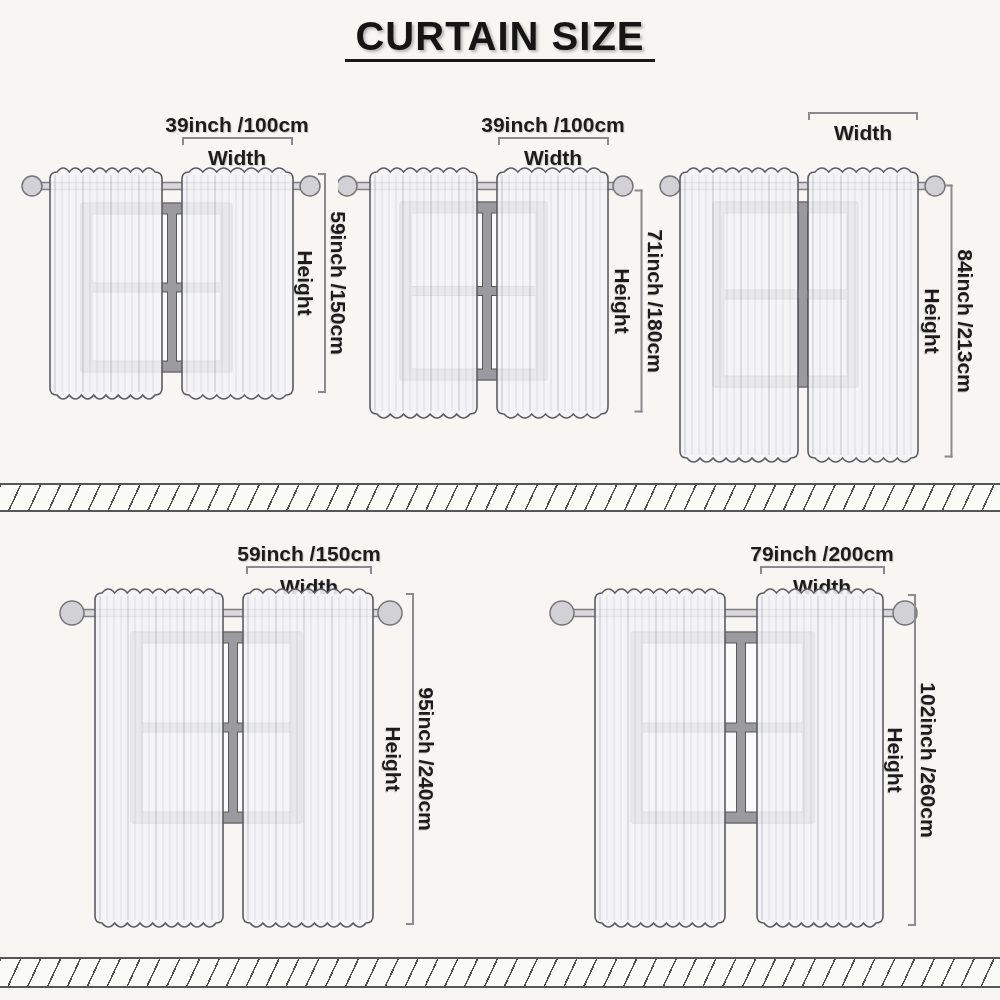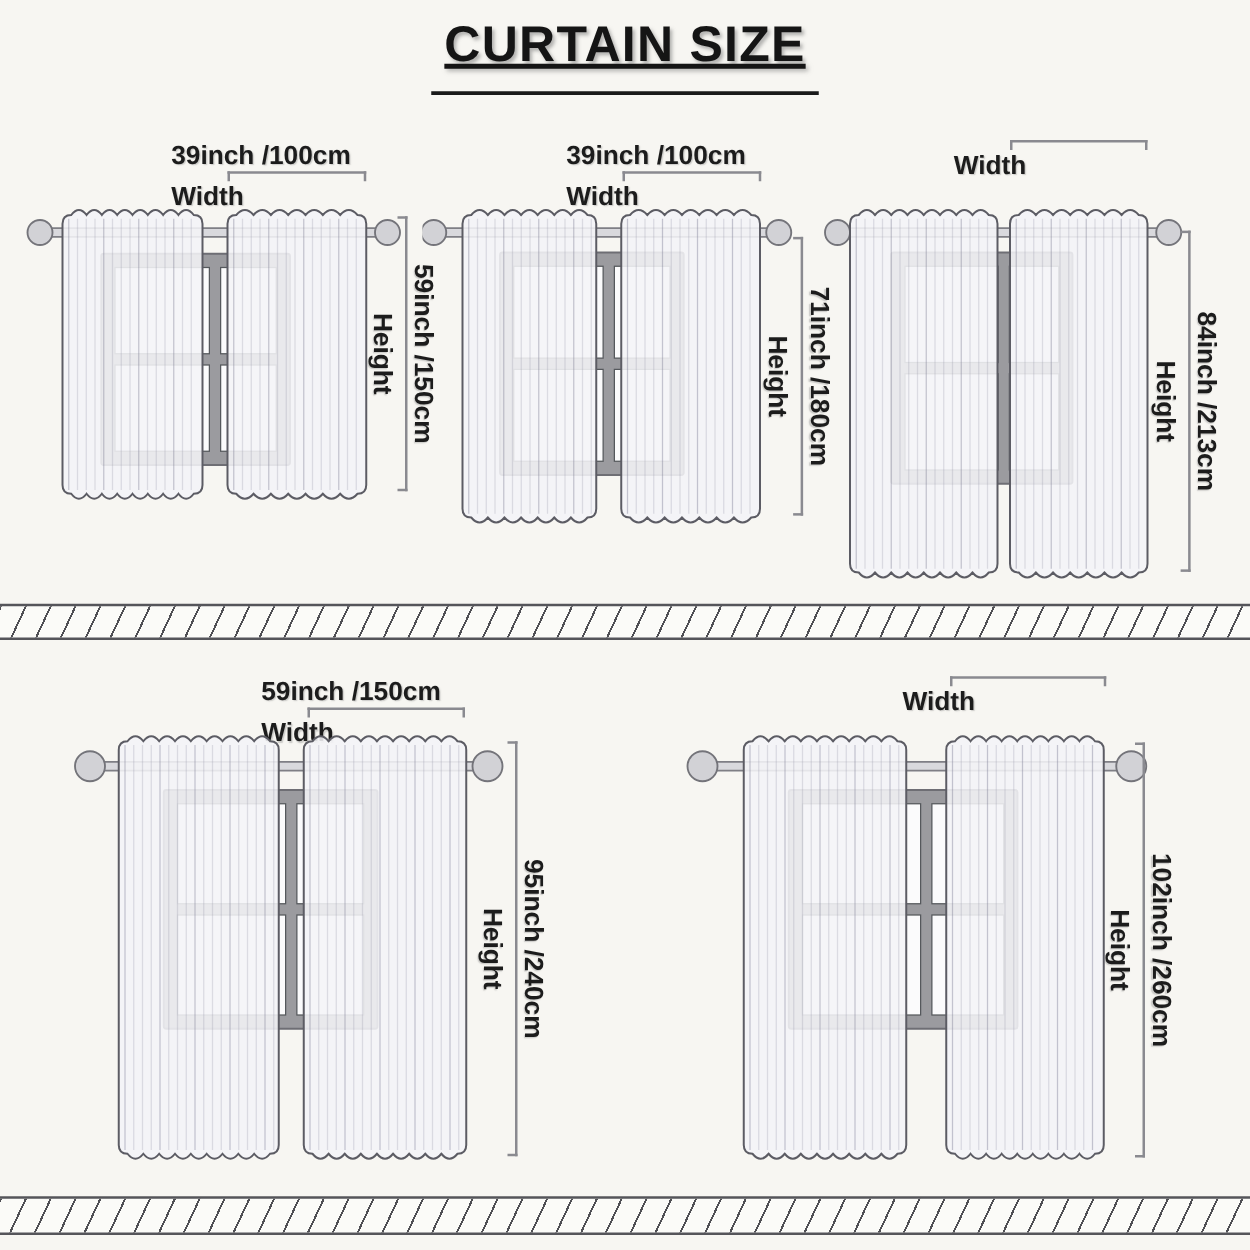--- a/index.html
+++ b/index.html
@@ -1,24 +1,24 @@
 <!DOCTYPE html>
 <html><head>
 <meta charset="utf-8">
 <style>
   html,body{margin:0;padding:0;background:#f7f6f2;}
   .stage{position:relative;width:1000px;height:1000px;background:#f7f6f2;overflow:hidden;
          font-family:"Liberation Sans",sans-serif;}
   .title-wrap{position:absolute;top:14px;left:0;width:100%;text-align:center;}
   .title{display:inline-block;font-size:40px;font-weight:700;letter-spacing:1px;color:#151515;
-         border-bottom:3px solid #1a1a1a;padding:0 10px 14px;
-         text-shadow:2px 2px 3px rgba(110,110,110,.5);text-decoration:underline;}
+         border-bottom:3px solid #1a1a1a;padding:0 10px 0;
+         text-shadow:2px 2px 3px rgba(110,110,110,.5);}
   .dim{font-size:21px;font-weight:700;color:#1c1c1c;line-height:25px;white-space:nowrap;
        text-shadow:1px 1px 1px rgba(120,120,120,.35);}
-  .wgroup{position:absolute;width:200px;}
+  .wgroup{position:absolute;width:200px;text-align:center;}
   .bracket{height:8px;border-top:2px solid #8a8a90;border-left:2px solid #8a8a90;
            border-right:2px solid #8a8a90;margin:0 auto;box-sizing:border-box;}
   .hgroup{position:absolute;transform:rotate(90deg);text-align:center;}
   .hgroup .bracket{width:100%;}
   .scene{position:absolute;}
   .hatch{position:absolute;left:0;width:1000px;box-sizing:border-box;
          border-top:2px solid #55555a;border-bottom:2px solid #55555a;background-color:#fbfbf8;
          background-image:repeating-linear-gradient(115deg,#4f4f54 0,#4f4f54 1.5px,transparent 1.5px,transparent 18px);}
   .hatch-top{top:483px;height:29px;}
   .hatch-bottom{top:957px;height:31px;}
@@ -311,20 +311,21 @@
       </svg>
     <div class="hgroup" style="left:244px;top:730px;width:332px">
       <div class="dim">95inch /240cm</div>
       <div class="bracket"></div>
       <div class="dim">Height</div>
     </div>
   </div>
 
   <div>
     <div class="wgroup" style="left:722px;top:541px">
+      <div class="dim">79inch /200cm</div>
       <div class="bracket" style="width:125px"></div>
       <div class="dim">Width</div>
     </div>
     <svg class="scene" id="scene-4" style="left:545px;top:585px" width="395" height="348" viewBox="0 0 395 348">
         <rect x="17" y="24.5" width="343" height="7" rx="3" fill="#d9d9dd" stroke="#7f7f85" stroke-width="1.4"></rect>
         <circle cx="17" cy="28" r="12" fill="#d2d2d6" stroke="#74747a" stroke-width="1.5"></circle>
         <circle cx="360" cy="28" r="12" fill="#d2d2d6" stroke="#74747a" stroke-width="1.5"></circle>
         <g>
           <rect x="86" y="47" width="183" height="191" rx="2" fill="#9b9b9f" stroke="#6e6e74" stroke-width="1.5"></rect>
           <rect x="97" y="58" width="94.5" height="80" fill="#fbfbfc" stroke="#55585c" stroke-width="1"></rect>

